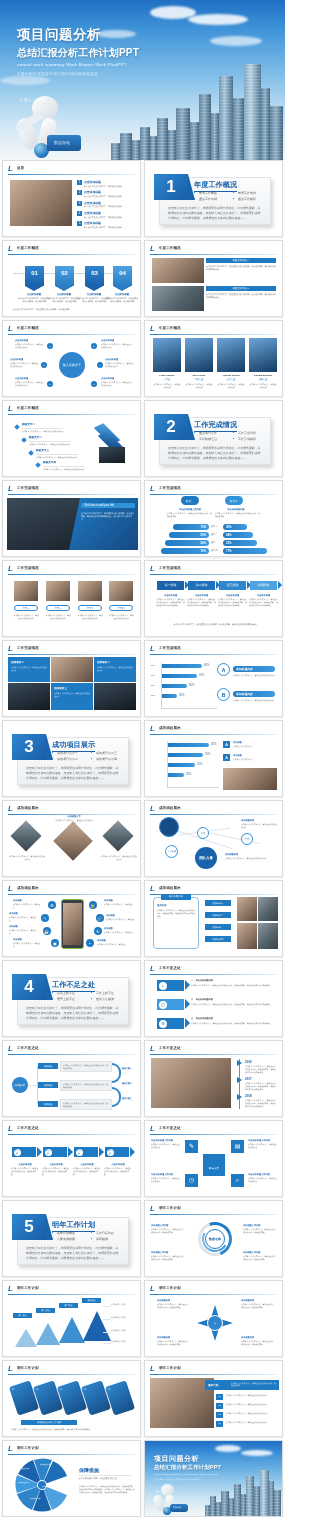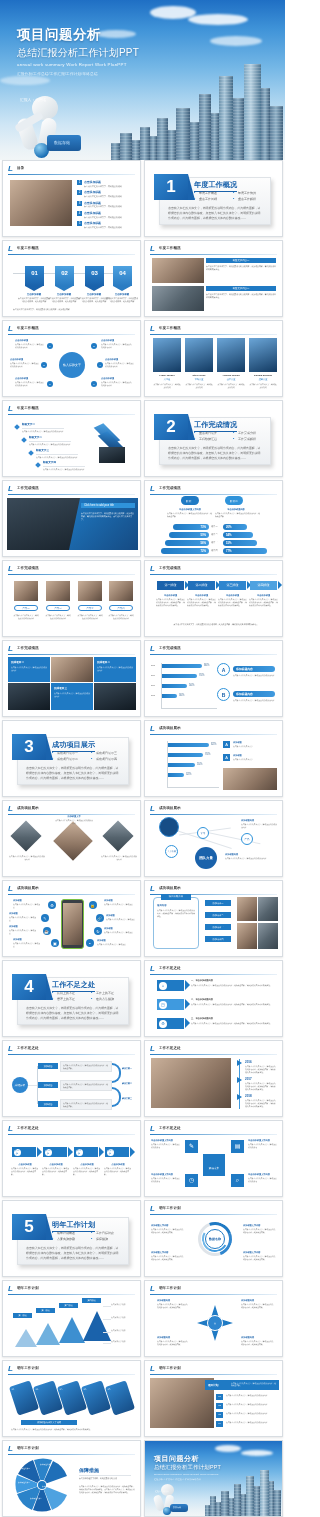--- a/index.html
+++ b/index.html
@@ -18,21 +18,21 @@
       linear-gradient(to bottom,#1f6fc4 0%, #3f93d8 18%, #74b7e6 42%, #a9d3ef 62%, #cfe6f5 78%, #e8f1f6 92%, #f2f6f7 100%);
   }
   .cloud { position:absolute; background:rgba(255,255,255,.85); border-radius:50%; filter:blur(1px); }
   .hero-title {
     position:absolute; left:17px; top:26px;
     color:#ffffff; font-size:13.5px; font-weight:bold; letter-spacing:.5px;
     text-shadow:0 1px 2px rgba(0,40,80,.35);
   }
   .hero-sub {
     position:absolute; left:17px; top:46px;
-    color:#ffffff; font-size:10px; font-weight:normal; letter-spacing:.2px;
+    color:#ffffff; font-size:10px; font-weight:bold; letter-spacing:.2px;
     text-shadow:0 1px 2px rgba(0,40,80,.35);
     text-align:center;
   }
   .hero-en {
     position:absolute; left:17px; top:62px;
     color:rgba(255,255,255,.92); font-size:4.4px; letter-spacing:.25px;
   }
   .hero-cn-small {
     position:absolute; left:17px; top:72px;
     color:rgba(255,255,255,.8); font-size:3.6px; letter-spacing:.2px;

